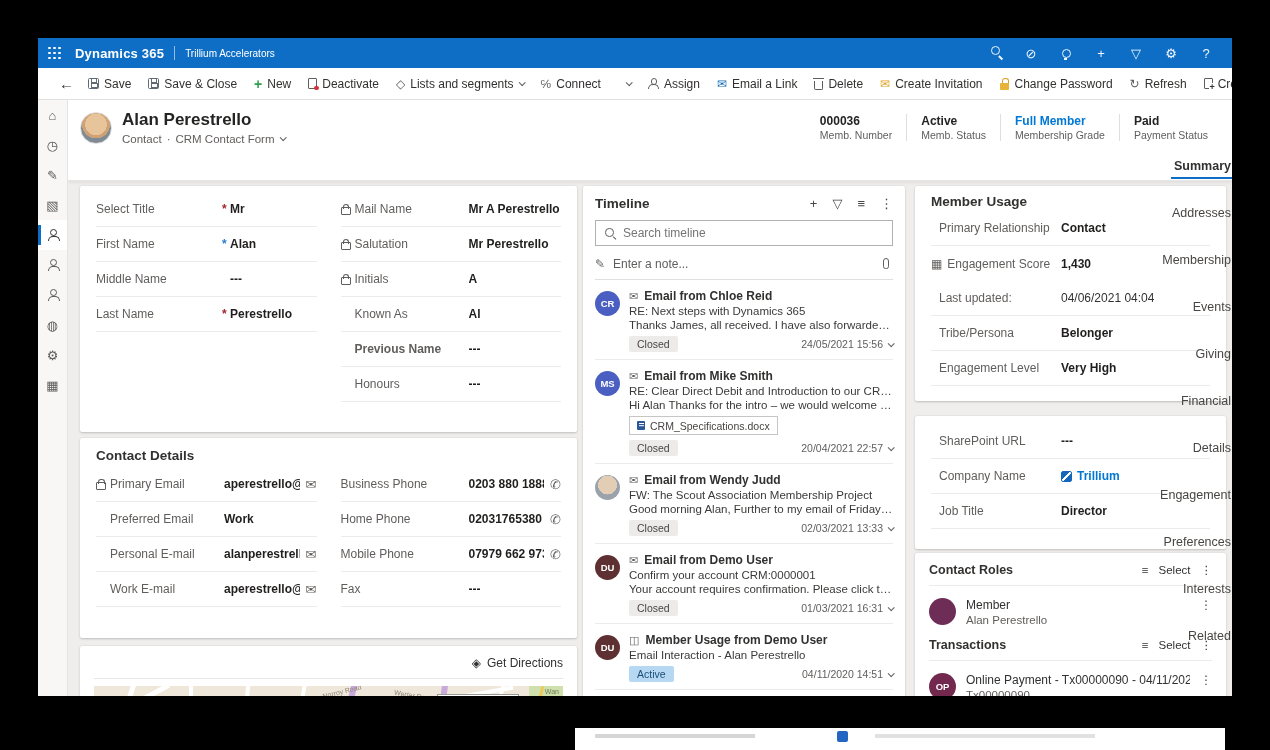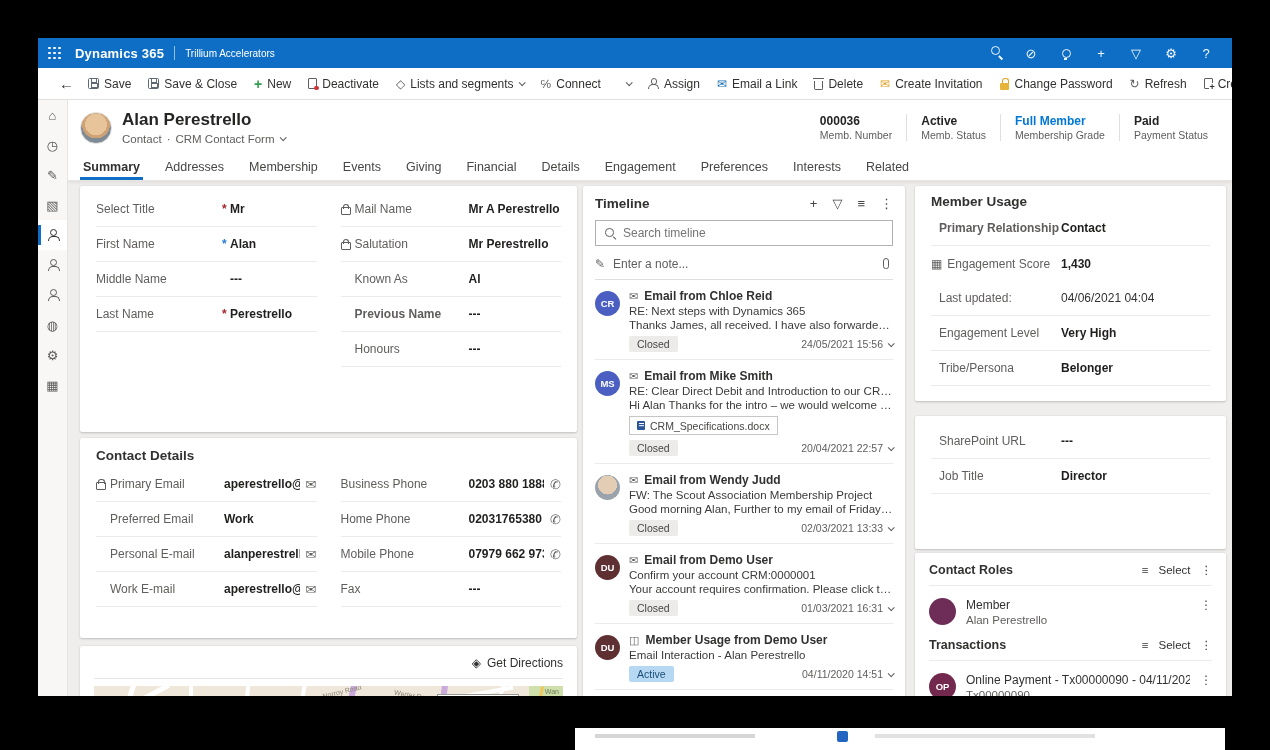--- a/index.html
+++ b/index.html
@@ -64,21 +64,21 @@
   .rec-name { font-size:17px; font-weight:bold; color:#252423; line-height:1.2; }
   .rec-sub { display:flex; align-items:center; gap:5px; font-size:11.5px; color:#605e5c; margin-top:2px; cursor:pointer; }
   .rec-stats { margin-left:auto; display:flex; align-items:center; padding-right:10px; }
   .stat { padding:0 14px; border-left:1px solid #e1dfdd; }
   .stat:first-child { border-left:none; }
   .stat .v { font-size:12px; font-weight:bold; color:#252423; white-space:nowrap; }
   .stat .v.accent { color:#0078d4; }
   .stat .l { font-size:10.5px; color:#605e5c; margin-top:1px; white-space:nowrap; }
 
   
-  .tabs { position:absolute; left:0; top:55px; right:0; height:26px; background:#fff; display:flex; align-items:center; gap:23px; padding-left:14px; border-bottom:1px solid #e8e6e4; box-shadow:0 2px 3px rgba(0,0,0,.06); font-size:12.5px; color:#484644; z-index:2; }
+  .tabs { position:absolute; left:0; top:55px; right:0; height:26px; background:#fff; display:flex; align-items:flex-end; gap:23px; padding-left:14px; border-bottom:1px solid #e8e6e4; box-shadow:0 2px 3px rgba(0,0,0,.06); font-size:12.5px; color:#484644; z-index:2;flex-direction:column; }
   .tab { cursor:pointer; position:relative; padding:4px 1px 6px; white-space:nowrap; }
   .tab.active { font-weight:bold; color:#323130; }
   .tab.active::after { content:''; position:absolute; left:-2px; right:-2px; bottom:0; height:2.5px; background:#0e6ec5; }
 
   
   .content { position:absolute; left:0; top:81px; right:0; bottom:0; background:#efeeec; overflow:hidden; }
   .card { background:#fff; box-shadow:0 0.6px 1.8px rgba(0,0,0,.12), 0 1px 3px rgba(0,0,0,.09); border-radius:2px; }
   .col1 { position:absolute; left:12px; top:5px; width:497px; }
   .col2 { position:absolute; left:515px; top:5px; width:322px; bottom:-8px; }
   .col3 { position:absolute; left:847px; top:5px; width:311px; }
@@ -389,20 +389,27 @@
               <span class="val">Mr A Perestrello</span>
             </div>
             <div class="fieldrow">
               <span class="lbl">
                   <span class="ic-lock"></span>
                   <span>Salutation</span>
                 </span>
               <span class="val">Mr Perestrello</span>
             </div>
             <div class="fieldrow">
+              <span class="lbl">
+                  <span class="ic-lock"></span>
+                  <span>Initials</span>
+                </span>
+              <span class="val">A</span>
+            </div>
+            <div class="fieldrow">
               <span class="lbl" style="padding-left:14px;">
                   <span>Known As</span>
                 </span>
               <span class="val">Al</span>
             </div>
             <div class="fieldrow">
               <span class="lbl" style="padding-left:14px;font-weight:bold;">
                   <span>Previous Name</span>
                 </span>
               <span class="val">---</span>
@@ -644,58 +651,67 @@
             </div>
           </div>
 
         </div>
       </div>
 
       <div class="col3">
         <div class="card card-usage">
           <div class="card-title">Member Usage</div>
           <div class="rrow" style="margin-top:2px;">
-            <span class="lbl" style="padding-left:8px;font-weight:bold;">
+            <span class="lbl" style="padding-left:8px;">
                 <span>Primary Relationship</span>
               </span>
             <span class="val">Contact</span>
           </div>
           <div class="rrow nb">
             <span class="lbl">
                 <span>▦</span>
                 <span>Engagement Score</span>
               </span>
             <span class="val">1,430</span>
           </div>
           <div class="rrow">
             <span class="lbl" style="padding-left:8px;">
                 <span>Last updated:</span>
               </span>
             <span class="val norm">04/06/2021 04:04</span>
           </div>
           <div class="rrow">
             <span class="lbl" style="padding-left:8px;">
-                <span>Engagement Level</span>
-              </span>
-            <span class="val">Very High</span>
+                <span>Tribe/Persona</span>
+              </span>
+            <span class="val">Belonger</span>
           </div>
           <div class="rrow">
             <span class="lbl" style="padding-left:8px;">
-                <span>Tribe/Persona</span>
-              </span>
-            <span class="val">Belonger</span>
+                <span>Engagement Level</span>
+              </span>
+            <span class="val">Very High</span>
           </div>
         </div>
 
         <div class="card card-details">
           <div class="rrow">
             <span class="lbl" style="padding-left:8px;">
                 <span>SharePoint URL</span>
               </span>
             <span class="val">---</span>
+          </div>
+          <div class="rrow">
+            <span class="lbl" style="padding-left:8px;">
+                <span>Company Name</span>
+              </span>
+            <span class="val link">
+                <span class="ic-company"></span>
+                <span>Trillium</span>
+              </span>
           </div>
           <div class="rrow">
             <span class="lbl" style="padding-left:8px;align-items:flex-end;">
                 <span>Job Title</span>
               </span>
             <span class="val">Director</span>
           </div>
         </div>
 
         <div class="card card-roles">

